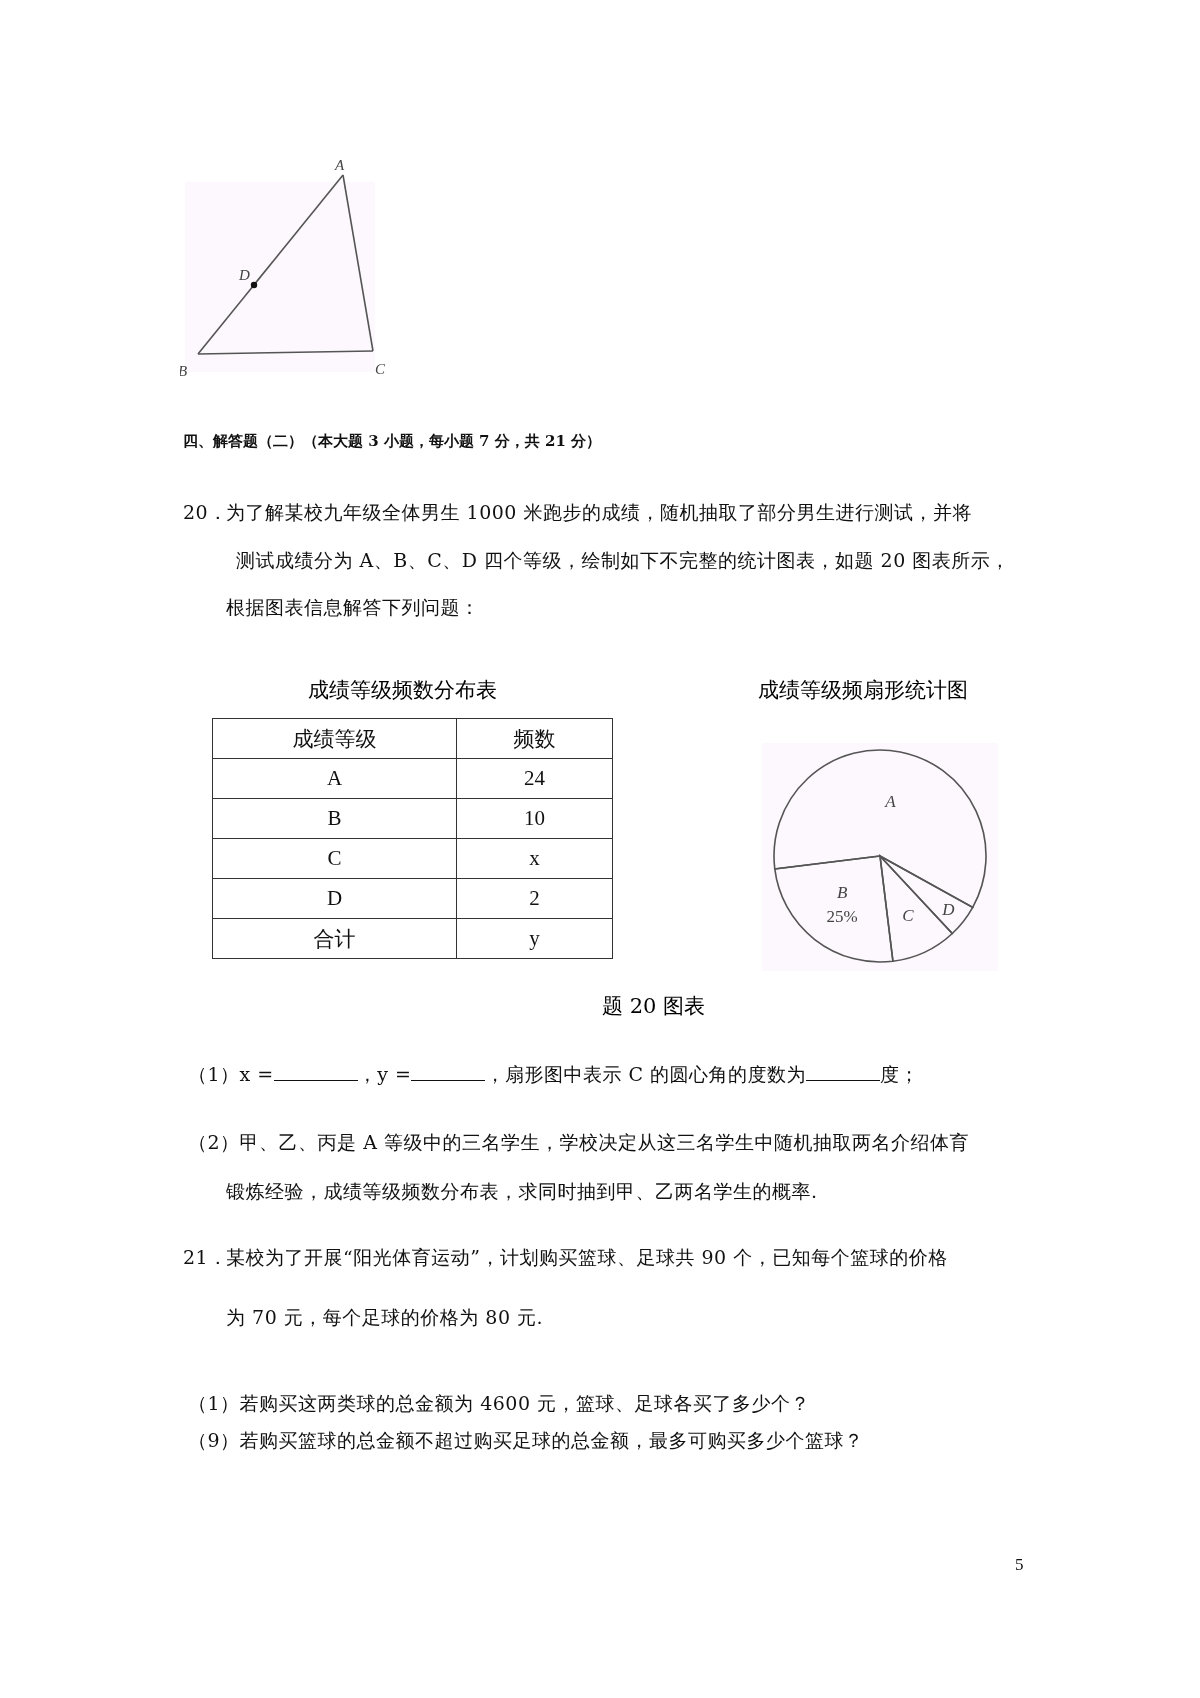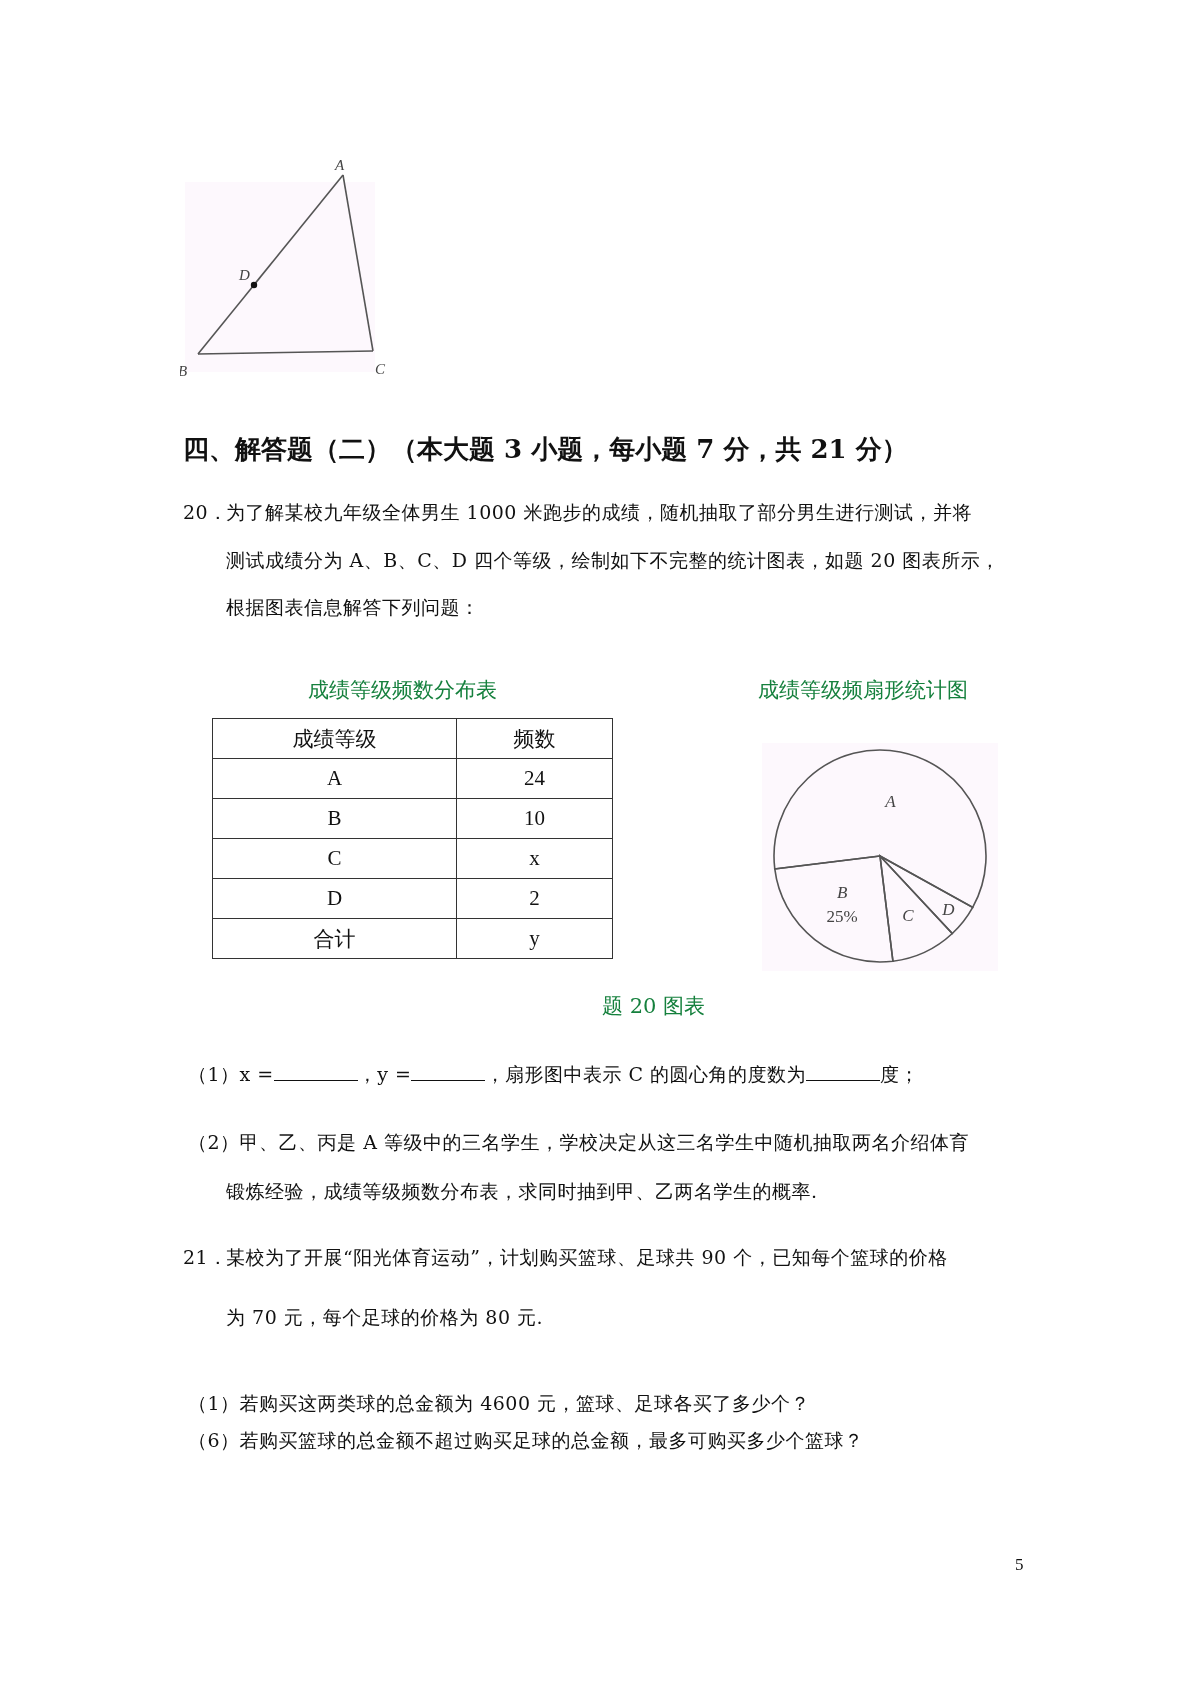--- a/index.html
+++ b/index.html
@@ -1,21 +1,21 @@
 <!DOCTYPE html>
 <html><head>
 <meta charset="utf-8">
 <style>
   html, body { margin:0; padding:0; background:#ffffff; }
   body { width:1200px; height:1698px; position:relative; overflow:hidden;
          font-family:"DejaVu Serif","Liberation Serif",serif; color:#111; }
   .abs { position:absolute; white-space:nowrap; }
   .txt { font-size:19px; letter-spacing:0.5px; }
-  .heading { font-size:26px; font-weight:bold; }
-  .fig-title { font-size:21px; color:#15803d; }
+  .heading { font-size:15px; font-weight:bold; }
+  .fig-title { font-size:21px; color:#000000; }
   #triangle { position:absolute; left:180px; top:160px; width:220px; height:220px; }
   #table-wrap { position:absolute; left:212px; top:718px; }
   table.freq { border-collapse:collapse; font-family:"Liberation Serif","DejaVu Serif",serif;padding-left:36px; }
   table.freq td, table.freq th { border:1.5px solid #333; height:39px; text-align:center;
          font-size:21px; font-weight:normal; padding:0; }
   table.freq td.c1, table.freq th.c1 { width:243px; }
   table.freq td.c2, table.freq th.c2 { width:155px; }
   #pie { position:absolute; left:760px; top:735px; width:240px; height:240px; }
   .blank { display:inline-block; border-bottom:1px solid #111; height:18px; vertical-align:baseline; }
 </style>
@@ -31,21 +31,21 @@
   <text x="155" y="10" font-size="15" font-style="italic" font-family="Liberation Serif, serif" fill="#444">A</text>
   <text x="59" y="120" font-size="15" font-style="italic" font-family="Liberation Serif, serif" fill="#444">D</text>
   <text x="-2" y="216" font-size="15" font-style="italic" font-family="Liberation Serif, serif" fill="#444">B</text>
   <text x="195" y="214" font-size="15" font-style="italic" font-family="Liberation Serif, serif" fill="#444">C</text>
 </svg>
 
 <div class="abs heading" style="left:183px; top:432px;">四、解答题（二）（本大题 3 小题，每小题 7 分，共 21 分）</div>
 
 <div class="abs txt" style="left:183px; top:500px;">20．</div>
 <div class="abs txt" style="left:226px; top:500px;">为了解某校九年级全体男生 1000 米跑步的成绩，随机抽取了部分男生进行测试，并将</div>
-<div class="abs txt" style="left:226px; top:548px;">测试成绩分为 A、B、C、D 四个等级，绘制如下不完整的统计图表，如题 20 图表所示，</div>
+<div class="abs txt" style="left:236px; top:548px;">测试成绩分为 A、B、C、D 四个等级，绘制如下不完整的统计图表，如题 20 图表所示，</div>
 <div class="abs txt" style="left:226px; top:595px;">根据图表信息解答下列问题：</div>
 
 <div class="abs fig-title" style="left:308px; top:676px;">成绩等级频数分布表</div>
 
 <div class="abs fig-title" style="left:758px; top:676px;">成绩等级频扇形统计图</div>
 
 <div id="table-wrap">
   <table class="freq">
     <thead>
       <tr>
@@ -101,15 +101,15 @@
   <span>（1）x =</span><span class="blank" style="width:84px;"></span><span>，y =</span><span class="blank" style="width:74px;"></span><span>，扇形图中表示 C 的圆心角的度数为</span><span class="blank" style="width:74px;"></span><span>度；</span>
 </div>
 
 <div class="abs txt" style="left:188px; top:1130px;">（2）甲、乙、丙是 A 等级中的三名学生，学校决定从这三名学生中随机抽取两名介绍体育</div>
 <div class="abs txt" style="left:226px; top:1179px;">锻炼经验，成绩等级频数分布表，求同时抽到甲、乙两名学生的概率.</div>
 
 <div class="abs txt" style="left:183px; top:1245px;">21．</div>
 <div class="abs txt" style="left:226px; top:1245px;">某校为了开展“阳光体育运动”，计划购买篮球、足球共 90 个，已知每个篮球的价格</div>
 <div class="abs txt" style="left:226px; top:1293px;margin-top:12px;">为 70 元，每个足球的价格为 80 元.</div>
 <div class="abs txt" style="left:188px; top:1391px;">（1）若购买这两类球的总金额为 4600 元，篮球、足球各买了多少个？</div>
-<div class="abs txt" style="left:188px; top:1428px;">（6）若购买篮球的总金额不超过购买足球的总金额，最多可购买多少个篮球？</div>
+<div class="abs txt" style="left:188px; top:1428px;">（9）若购买篮球的总金额不超过购买足球的总金额，最多可购买多少个篮球？</div>
 
 <div class="abs" style="left:1015px; top:1555px; font-size:17px; font-family:'Liberation Serif',serif;">5</div>
 
 </body></html>

